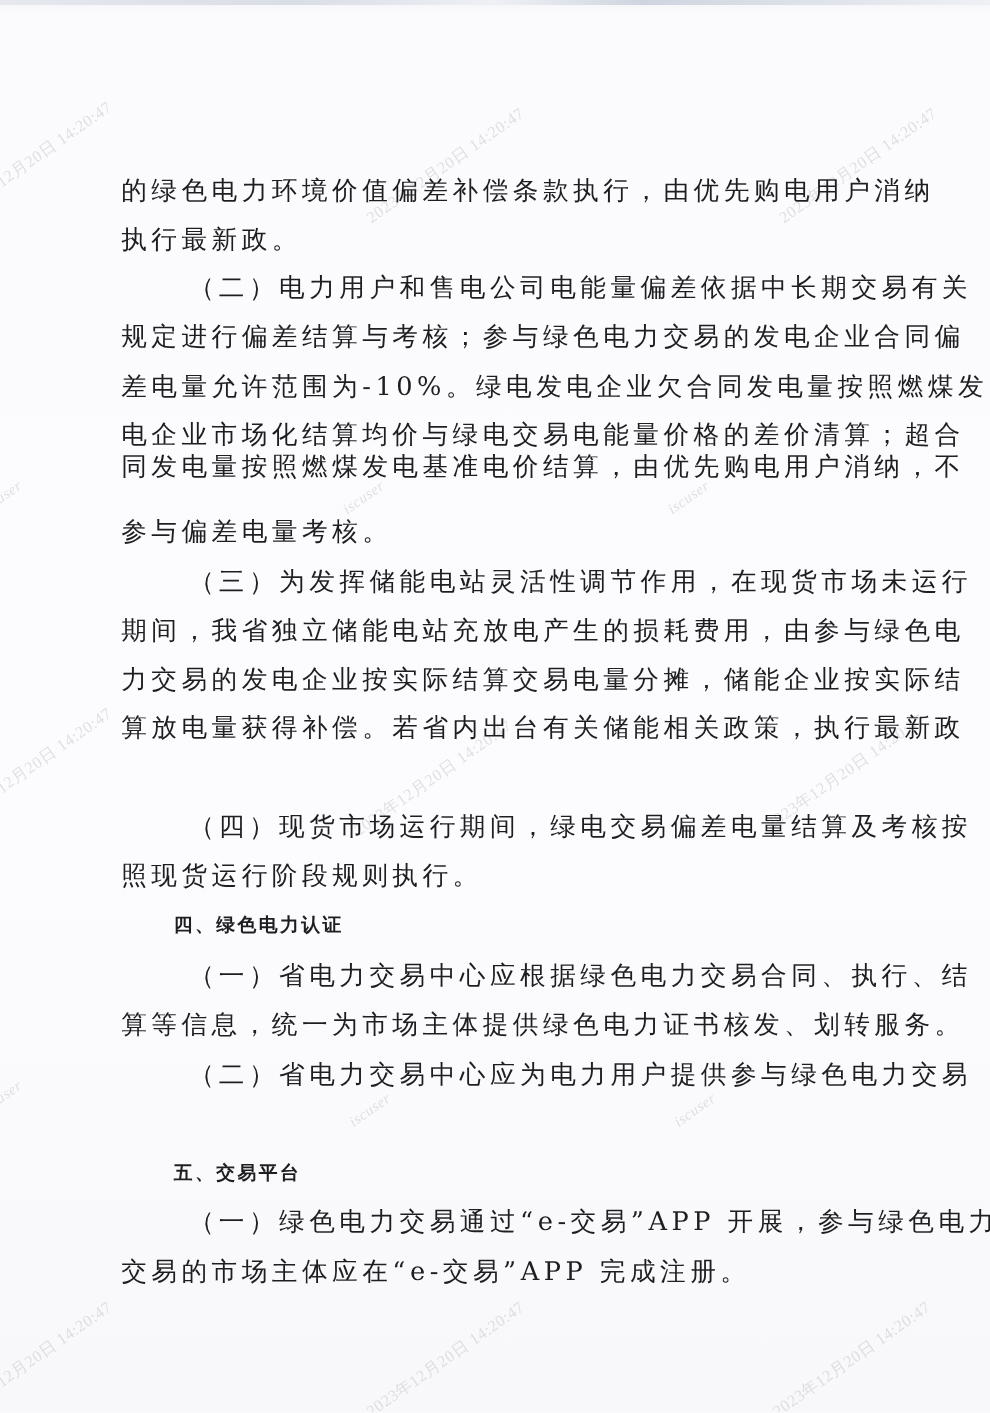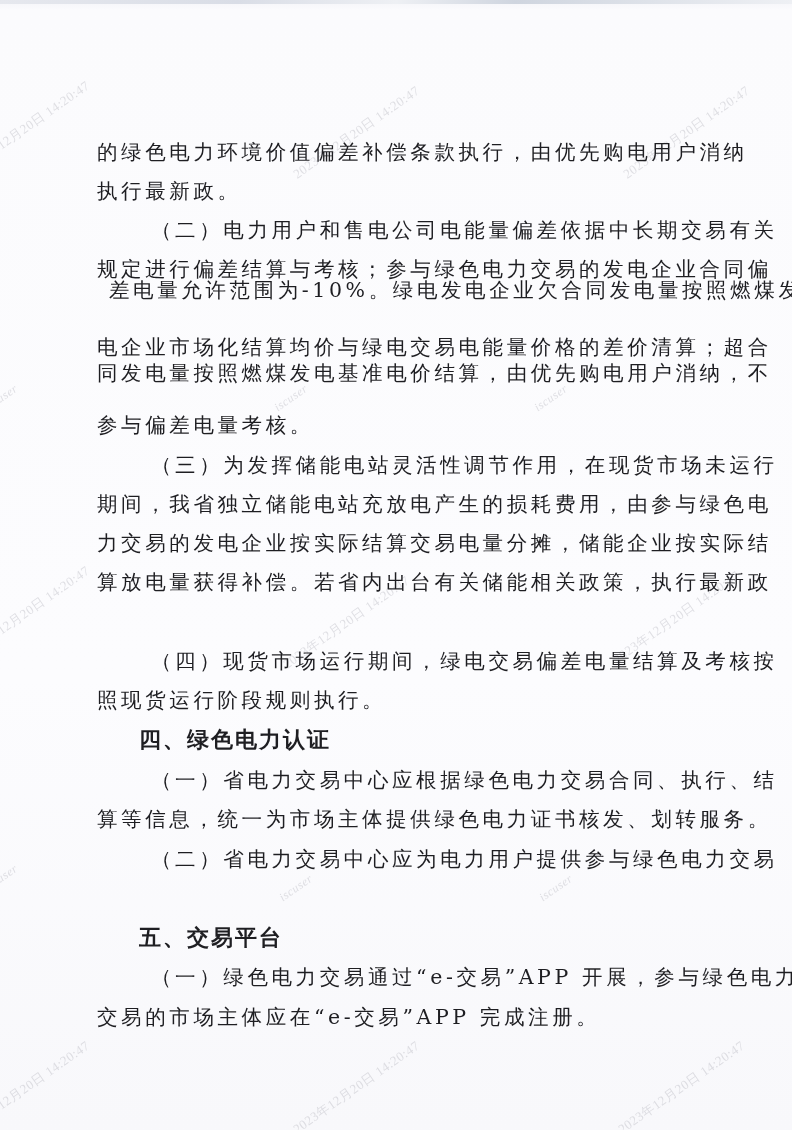--- a/index.html
+++ b/index.html
@@ -60,21 +60,21 @@
   .line.indent {
     left: 139px;
     width: 554px;
     margin-left: 12px;
   }
   .heading {
     position: absolute;
     left: 139px;
     font-family: "DejaVu Sans", "Liberation Sans", sans-serif;
     font-weight: bold;
-    font-size: 22px;
+    font-size: 15px;
     line-height: 26px;
     letter-spacing: 2px;
     white-space: nowrap;
   }
 </style>
 </head>
 <body>
 
 <div class="page">
   <div class="top-edge"></div>
@@ -97,21 +97,21 @@
 
   <div class="watermark" style="left:-30px; top:1120px;">2023年12月20日 14:20:47</div>
   <div class="watermark" style="left:300px; top:1120px;">2023年12月20日 14:20:47</div>
   <div class="watermark" style="left:625px; top:1120px;">2023年12月20日 14:20:47</div>
 
   <div class="line" style="top:139px;">的绿色电力环境价值偏差补偿条款执行，由优先购电用户消纳</div>
   <div class="line last" style="top:178px;">执行最新政。</div>
 
   <div class="line indent" style="top:217px;">（二）电力用户和售电公司电能量偏差依据中长期交易有关</div>
   <div class="line" style="top:256px;">规定进行偏差结算与考核；参与绿色电力交易的发电企业合同偏</div>
-  <div class="line" style="top:277px;margin-left:12px;">差电量允许范围为-10%。绿电发电企业欠合同发电量按照燃煤发</div>
+  <div class="line" style="top:296px;">差电量允许范围为-10%。绿电发电企业欠合同发电量按照燃煤发</div>
   <div class="line" style="top:334px;">电企业市场化结算均价与绿电交易电能量价格的差价清算；超合</div>
   <div class="line" style="top:360px;">同发电量按照燃煤发电基准电价结算，由优先购电用户消纳，不</div>
   <div class="line indent" style="top:452px;">（三）为发挥储能电站灵活性调节作用，在现货市场未运行</div>
 
   <div class="line last" style="top:412px;">参与偏差电量考核。</div>
   <div class="line" style="top:491px;">期间，我省独立储能电站充放电产生的损耗费用，由参与绿色电</div>
   <div class="line" style="top:530px;">力交易的发电企业按实际结算交易电量分摊，储能企业按实际结</div>
   <div class="line" style="top:569px;">算放电量获得补偿。若省内出台有关储能相关政策，执行最新政</div>
 
   <div class="line indent" style="top:648px;">（四）现货市场运行期间，绿电交易偏差电量结算及考核按</div>

